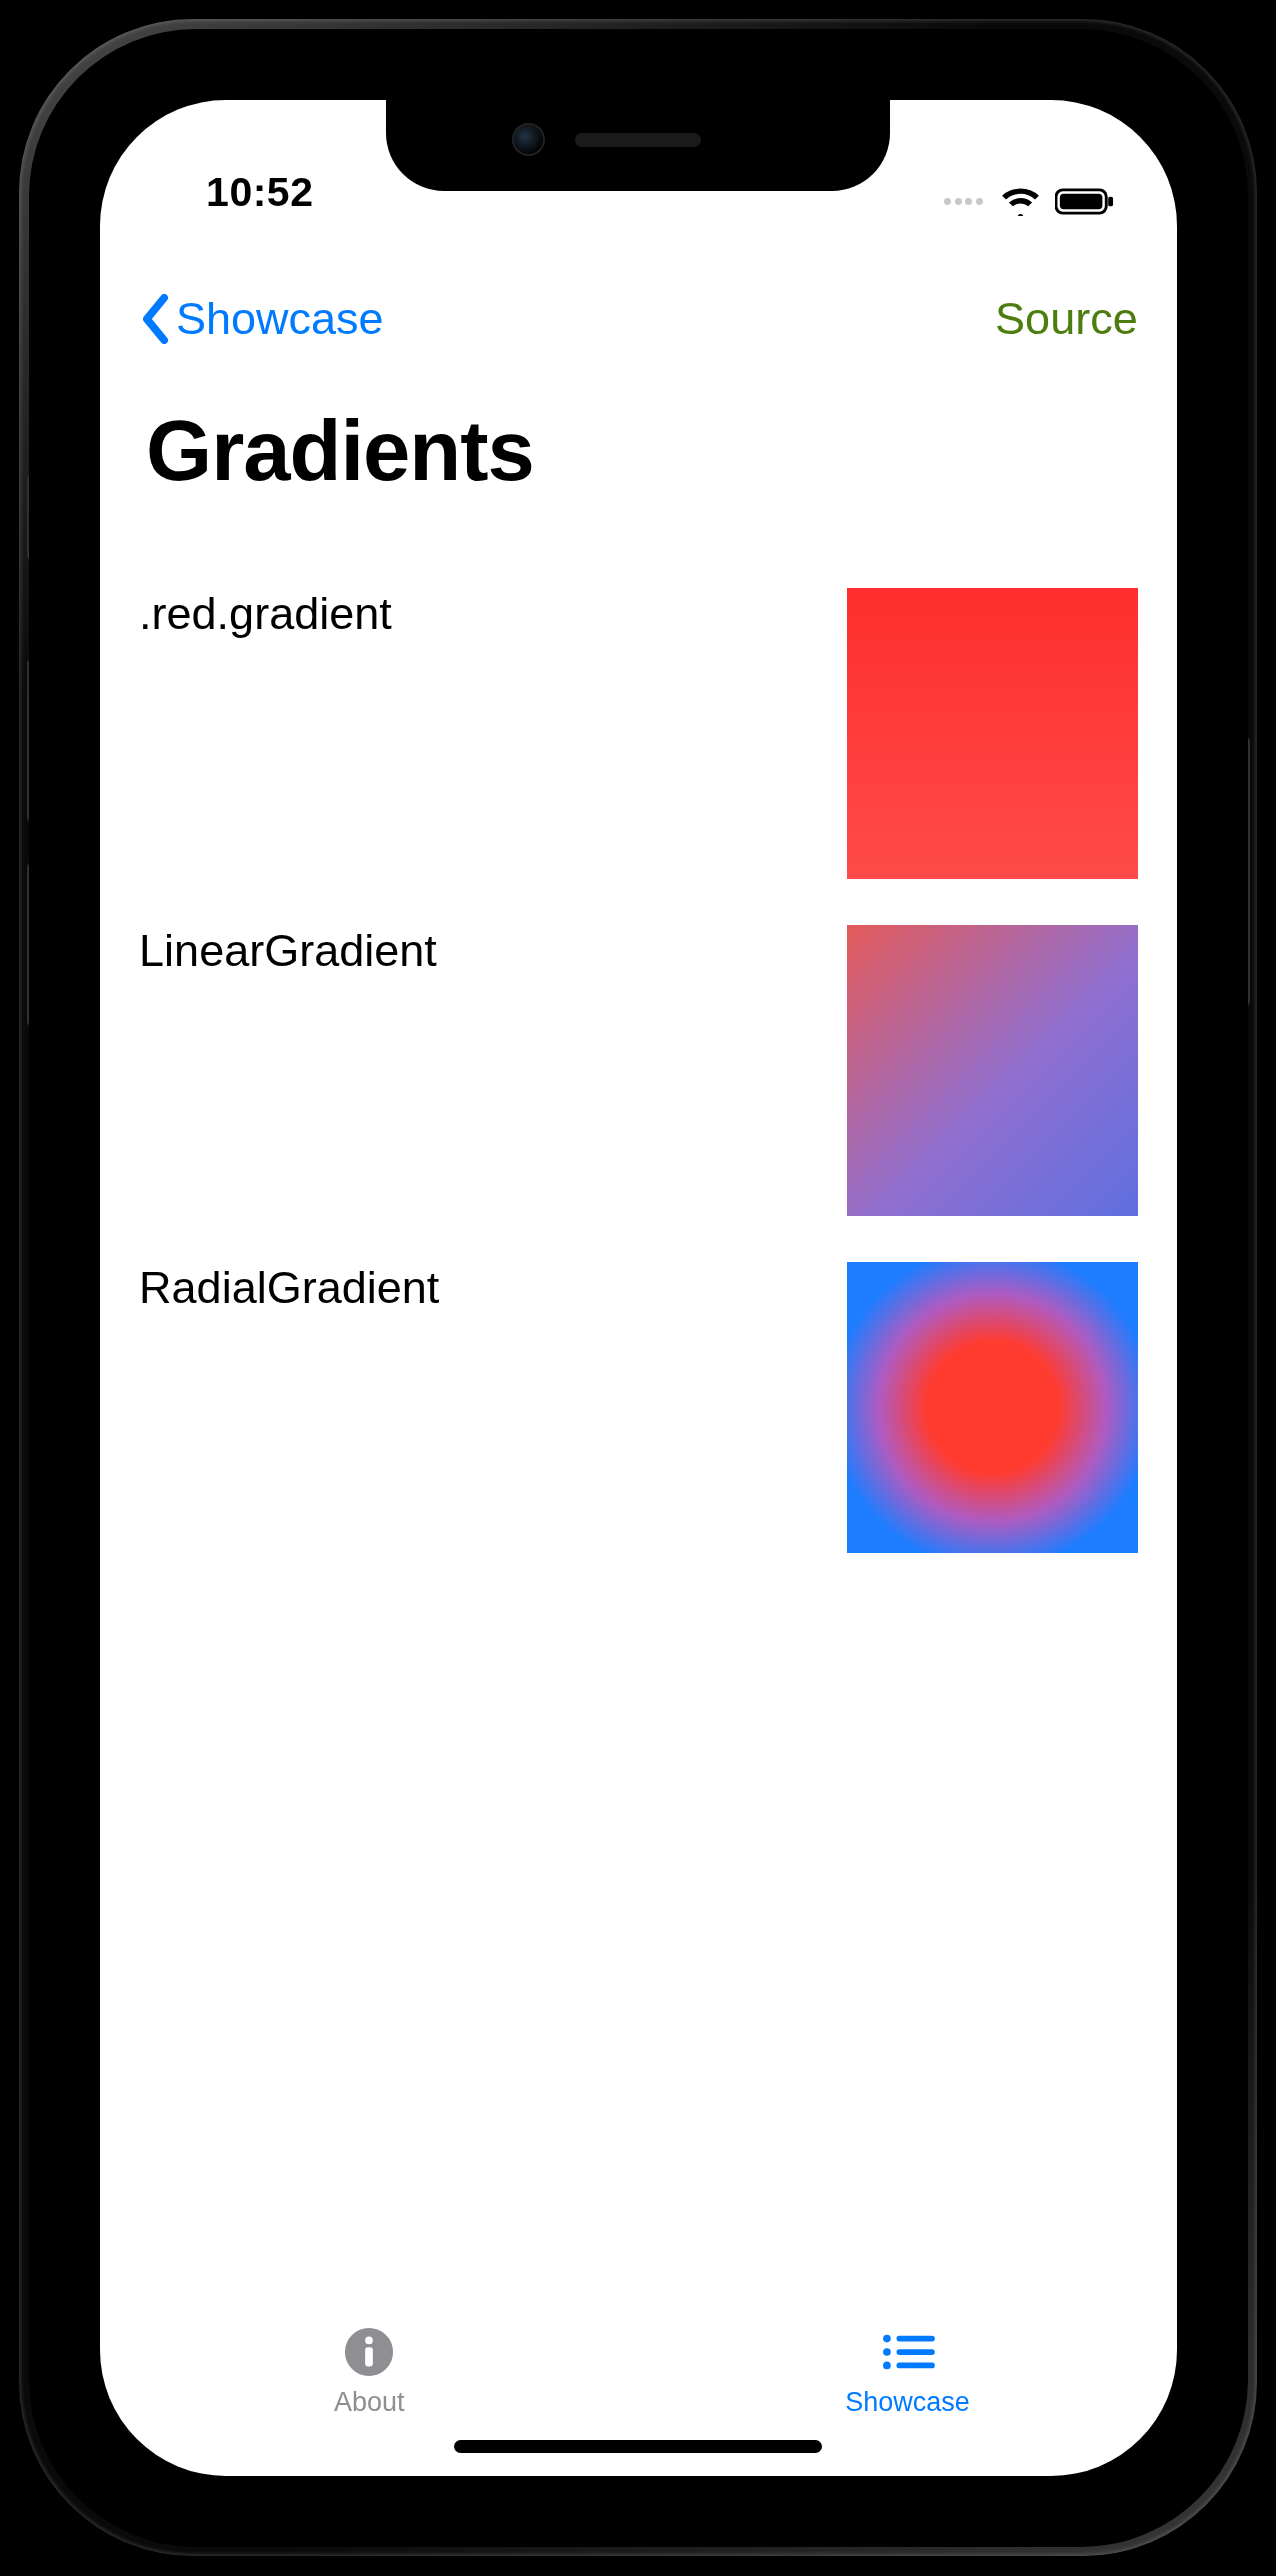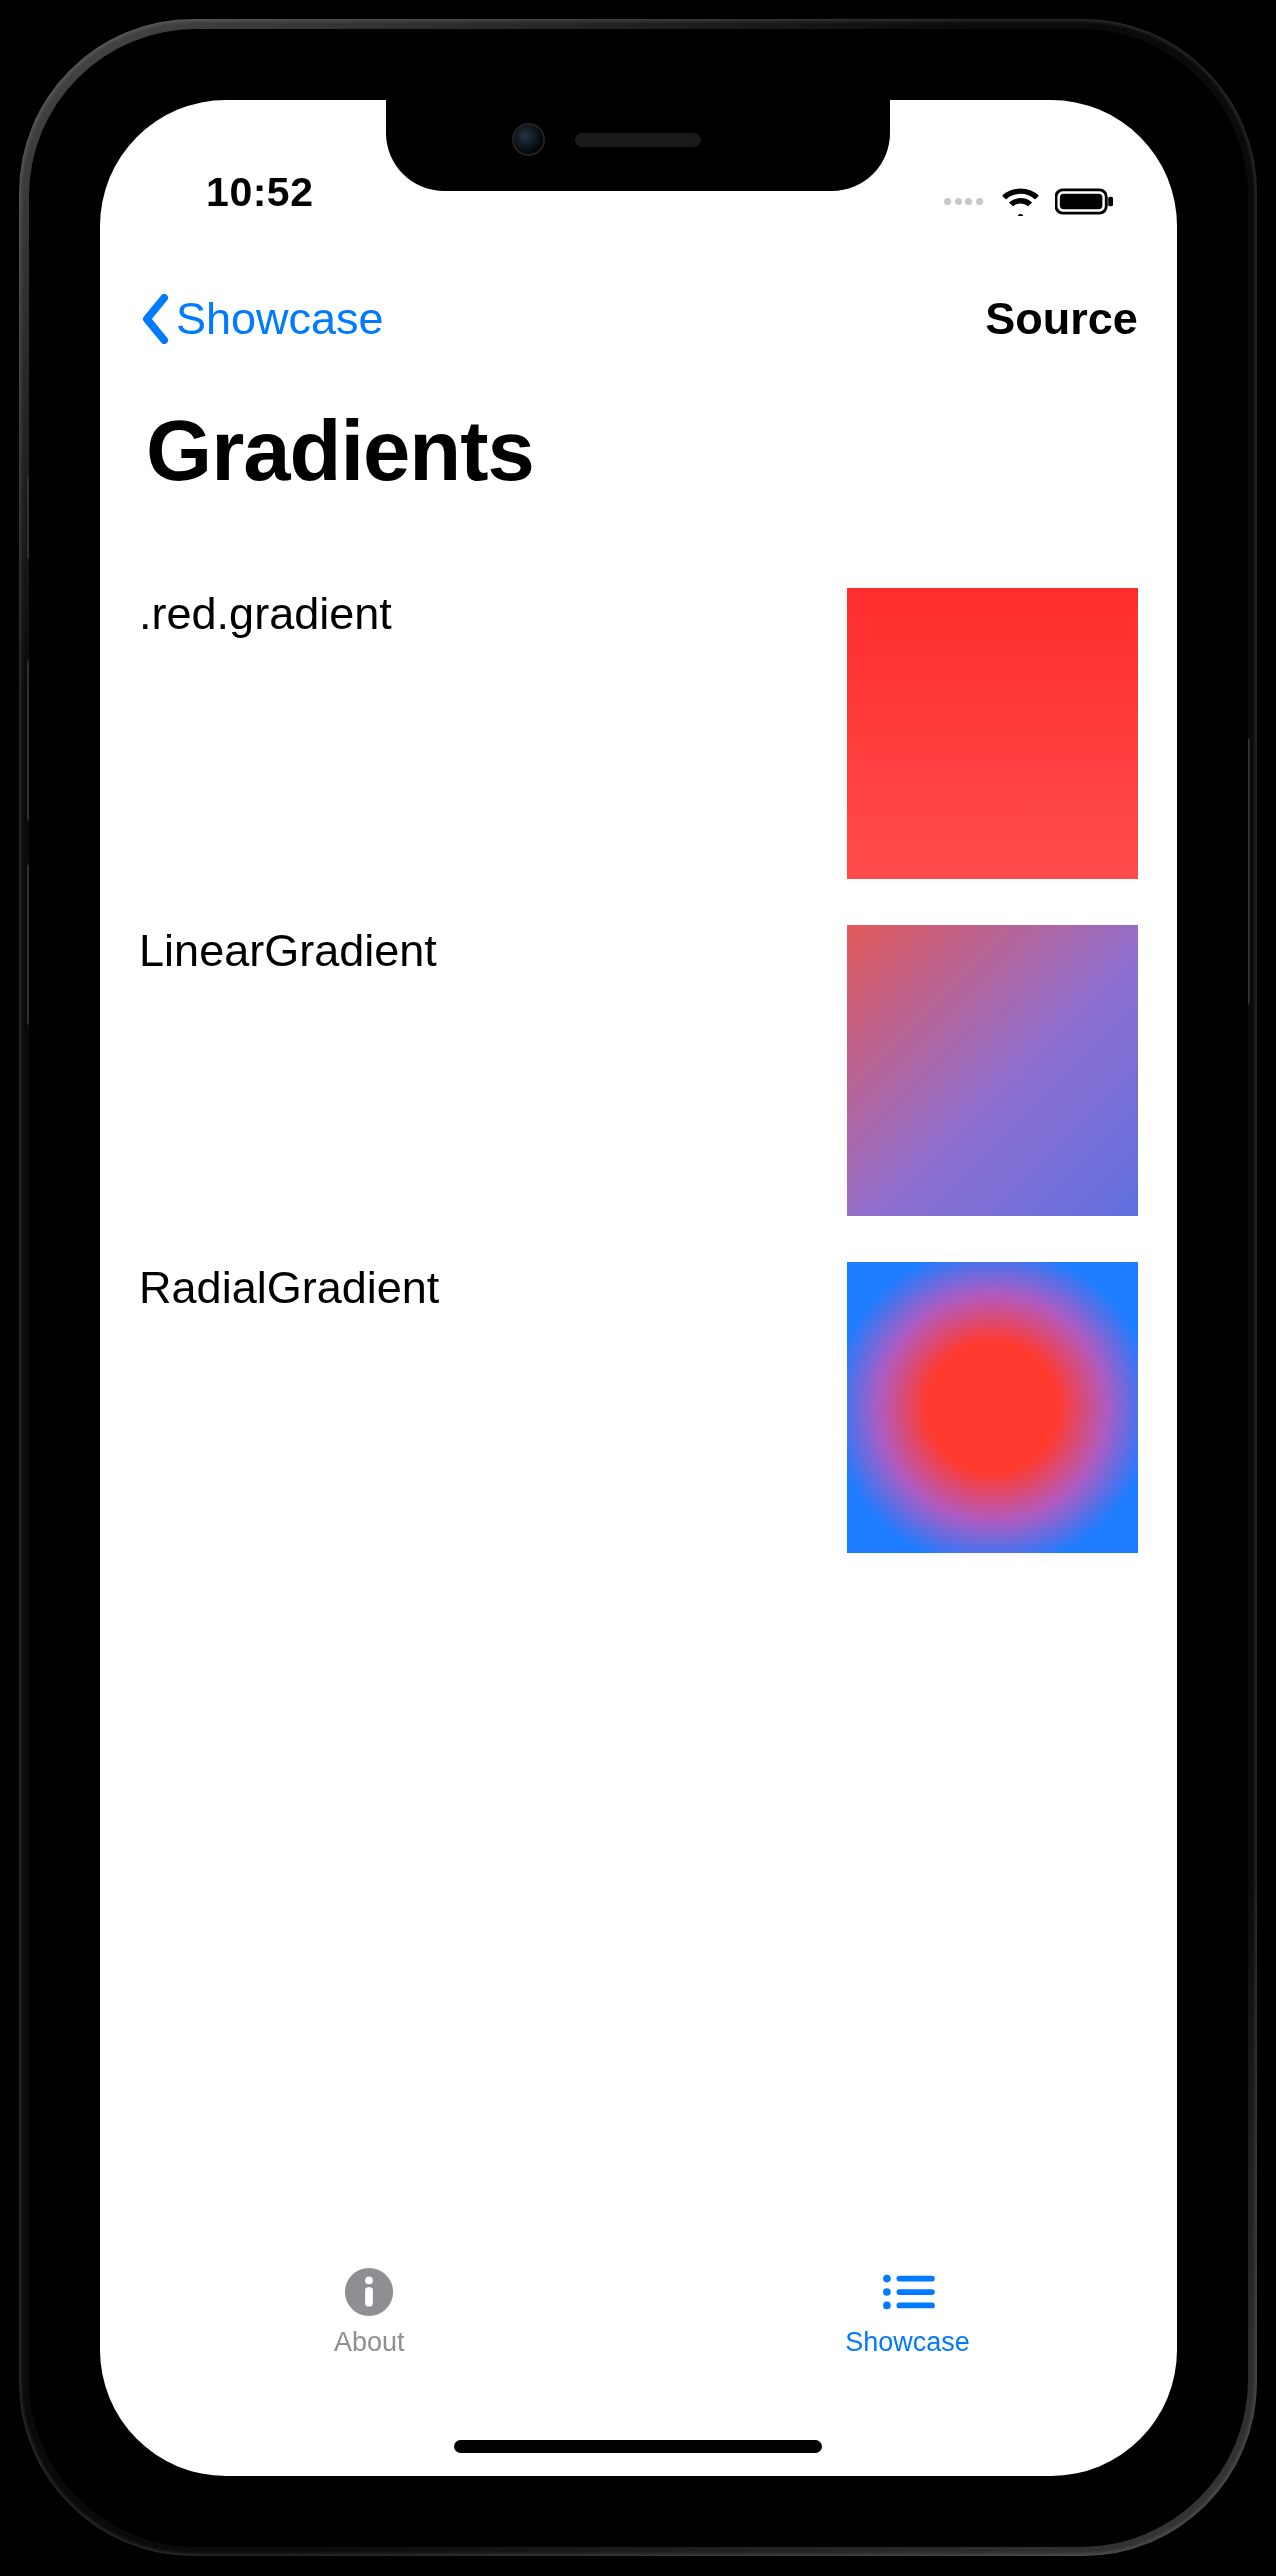--- a/index.html
+++ b/index.html
@@ -79,21 +79,21 @@
 
   
   .nav-bar {
     position: absolute; top: 165px; left: 0; right: 0;
     display: flex; align-items: center; justify-content: space-between;
     padding: 0 39px;
     height: 107px;
   }
   .nav-back { display:flex; align-items:center; gap: 3.9px; color:#007aff; font-size: 45px; font-weight: 400; }
   .nav-back .chev { display:inline-block; }
-  .nav-source { color:#000000; font-size: 45px; font-weight: 700; }
+  .nav-source { color:#4d7c0f; font-size: 45px; font-weight: 400; }
 
   .page-title {
     position:absolute; top: 302px; left: 46px;
     font-size: 85px; font-weight: 700; color:#000;
     letter-spacing: -1px;
   }
 
   
   .list {
     position:absolute; top: 465px; left:0; right:0; bottom: 232px;
@@ -118,21 +118,21 @@
     background: radial-gradient(circle at 50% 50%, #ff3b30 0%, #ff3b30 32%, #b05bc0 55%, #1e7dff 78%, #1e7dff 100%);
   }
 
   
   .tab-bar {
     position:absolute; left:0; right:0; bottom:0;
     height: 213px;
     display:flex;
     padding-bottom: 58px;
   }
-  .tab { flex:1; display:flex; flex-direction:column; align-items:center; gap:5.8px; }
+  .tab { flex:1; display:flex; flex-direction:column; align-items:center; justify-content:flex-end; gap:5.8px; }
   .tab .tab-label { font-size: 27px; }
   .tab.inactive { color:#8e8e93; }
   .tab.active { color:#007aff; }
   .tab-icon { width:58px; height:58px; display:flex; align-items:center; justify-content:center; }
 
   
   .home-indicator {
     position:absolute; bottom: 23px; left:50%; transform:translateX(-50%);
     width: 368px; height: 12.6px; border-radius: 9.7px; background:#000;
   }

